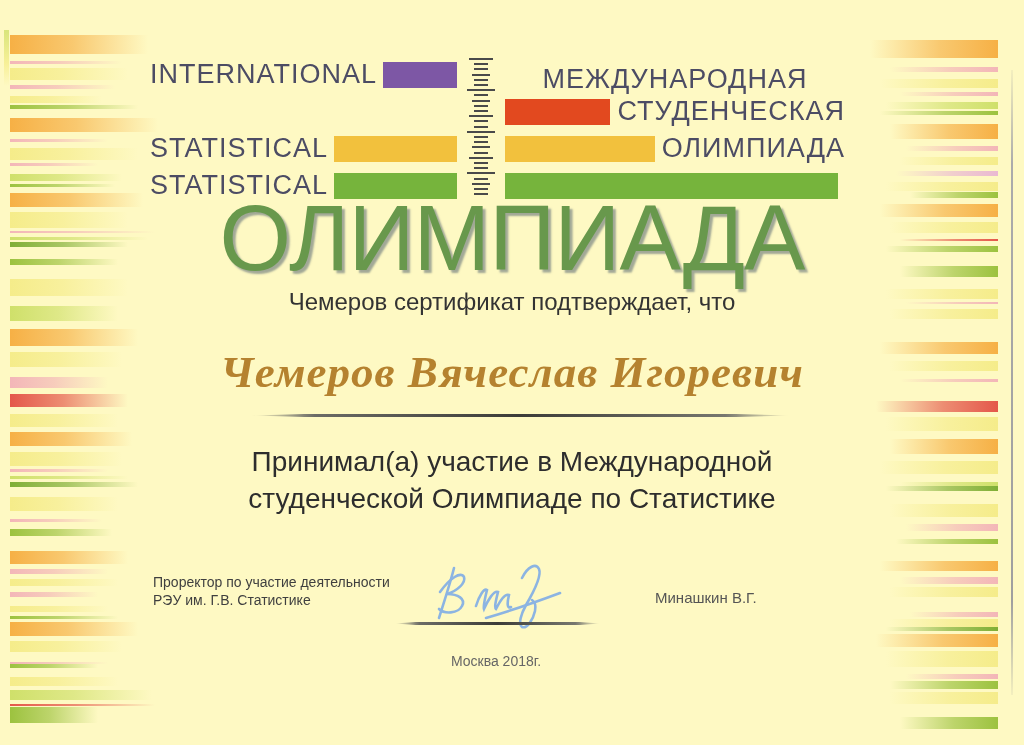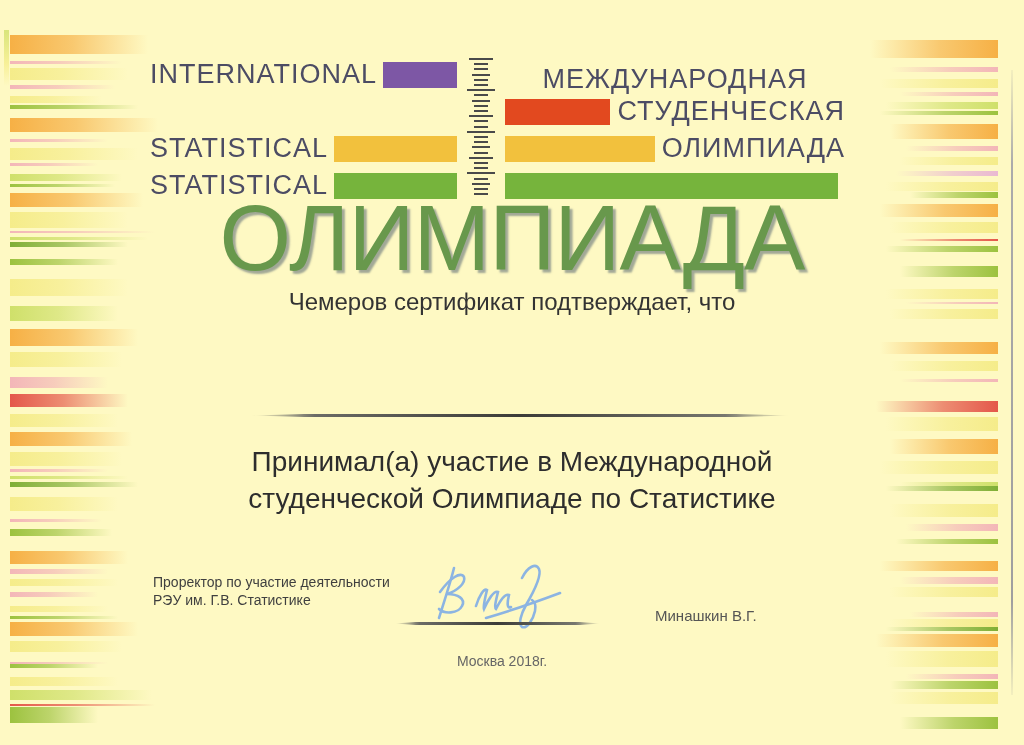--- a/index.html
+++ b/index.html
@@ -38,22 +38,22 @@
   .lens-line{position:absolute;height:3px;
     background:linear-gradient(90deg,rgba(80,80,80,0),#6b6b66 12%,#3c3c38 50%,#77776f 88%,rgba(80,80,80,0));
     clip-path:polygon(0 50%,10% 0,90% 0,100% 50%,90% 100%,10% 100%);}
   #name-divider{left:250px;top:414px;width:540px;}
   #sig-line{left:395px;top:622px;width:205px;}
   .cert-body{position:absolute;top:443px;left:0;width:1024px;text-align:center;
     font-size:28px;line-height:37px;color:#2d2d2d;}
   
   .signer-role{position:absolute;left:153px;top:573px;font-size:14px;line-height:18px;color:#3f3f3f;}
   .signature{position:absolute;left:430px;top:556px;}
-  .signer-name{position:absolute;left:655px;top:607px;font-size:15px;color:#555555;}
-  .place-date{position:absolute;top:653px;left:6px;width:992px;text-align:center;
+  .signer-name{position:absolute;left:655px;top:589px;font-size:15px;color:#555555;}
+  .place-date{position:absolute;top:653px;left:0;width:992px;text-align:center;
     font-size:14px;color:#666666;}
 </style>
 </head>
 <body>
 
 <div class="page">
 
   <div class="stripes" id="stripes-left">
       <div class="stripe" style="top: 35px; height: 19px; width: 138px; background: linear-gradient(90deg, rgb(246, 176, 69) 0%, rgba(246, 176, 69, 0.667) 45%, transparent 100%);"></div>
       <div class="stripe" style="top: 61px; height: 3px; width: 112px; background: linear-gradient(90deg, rgb(243, 182, 184) 0%, rgba(243, 182, 184, 0.667) 45%, transparent 100%);"></div>
@@ -206,20 +206,21 @@
         <span class="logo-bar" style="background: rgb(226, 73, 31);"></span>
         <span class="logo-word" style="color: rgb(76, 76, 100);">СТУДЕНЧЕСКАЯ</span>
       </div>
       <div class="logo-row logo-row-right" style="grid-area: 4 / 3;">
         <span class="logo-bar" style="background: rgb(118, 180, 60);"></span>
       </div>
     </div>
 
   <div class="cert-title" style="color: rgb(104, 152, 76);">ОЛИМПИАДА</div>
   <div class="cert-subtitle">Чемеров сертификат подтверждает, что</div>
+  <div class="recipient" style="color: rgb(181, 130, 47);">Чемеров Вячеслав Игоревич</div>
   <div class="lens-line" id="name-divider"></div>
 
   <div class="cert-body">
     <div>Принимал(а) участие в Международной</div>
     <div>студенческой Олимпиаде по Статистике</div>
   </div>
 
   <div class="signer-role">
     <div>Проректор по участие деятельности</div>
     <div>РЭУ им. Г.В. Статистике</div>

